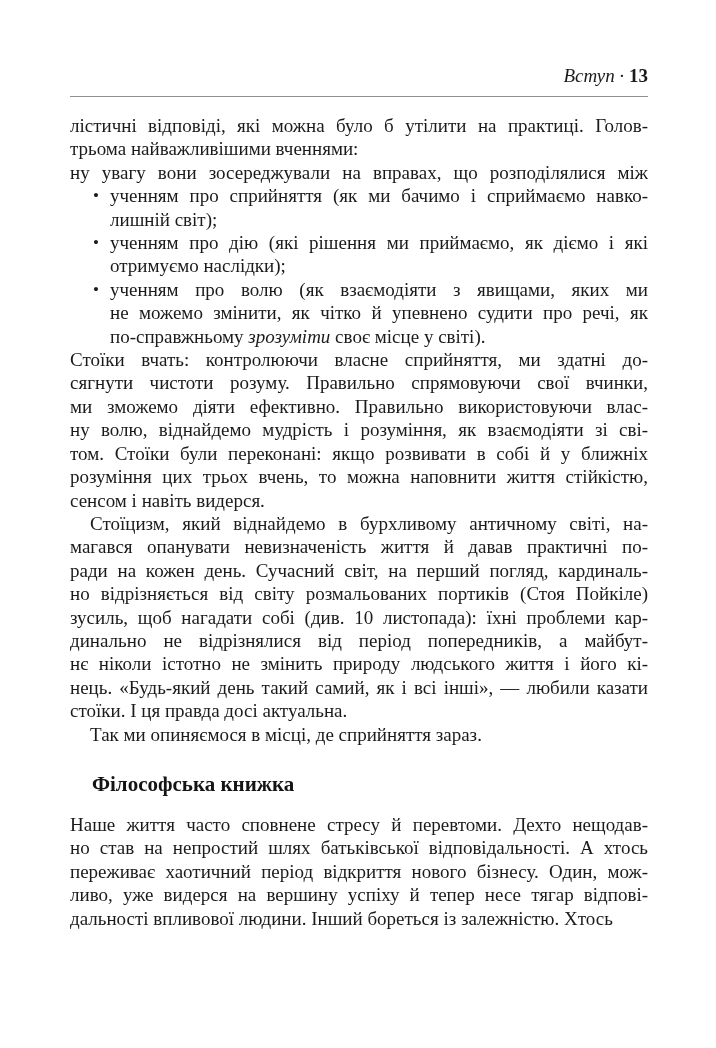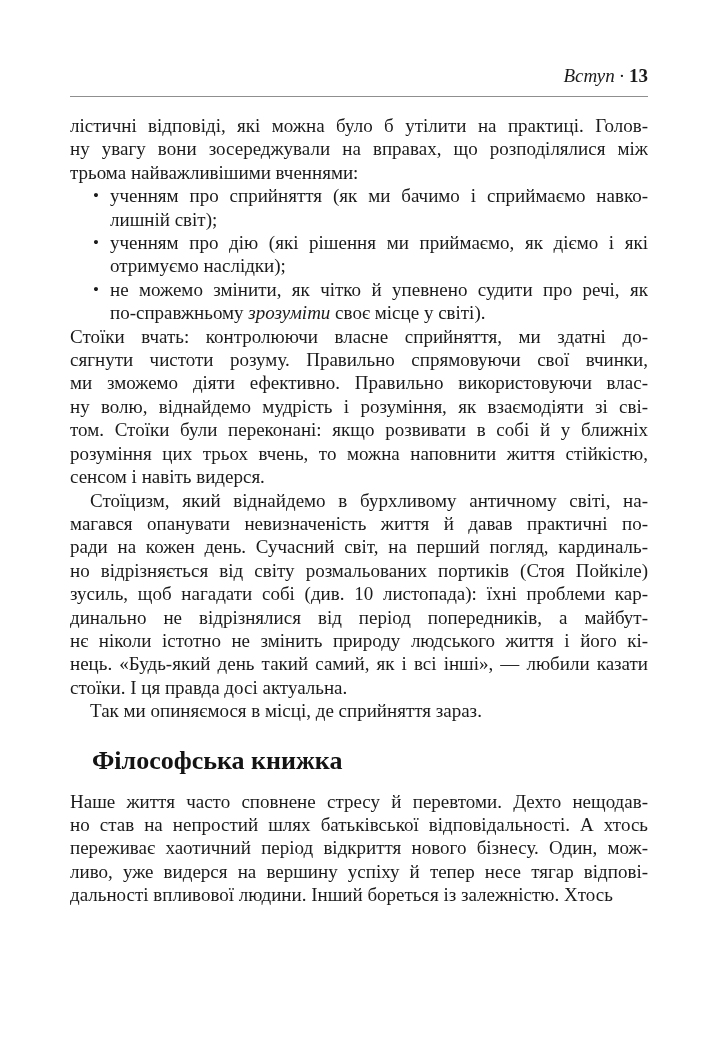--- a/index.html
+++ b/index.html
@@ -42,54 +42,55 @@
   ul.bullets { margin: 0; padding: 0 0 0 40px; list-style: none; }
   ul.bullets li { position: relative; }
   .bullet {
     position: absolute;
     left: -17px;
     top: 0;
     font-size: 17px;
   }
   h2.section-heading {
     margin: 23px 0 14px 22px;
-    font-size: 26px;
+    font-size: 21px;
     line-height: 30px;
     font-weight: bold;
     color: #141414;
   }
   h2.section-heading .hln { text-align: left; }
   em { font-style: italic; margin-top: 44px; }
 </style>
 </head>
 <body>
 
 <div class="page">
   <div class="header">
     <span class="chapter">Вступ</span><span class="sep">·</span><span class="num">13</span>
   </div>
   <div class="body">
       <div class="para">
         <div class="ln">лістичні відповіді, які можна було б утілити на практиці. Голов-</div>
+        <div class="ln last">трьома найважливішими вченнями:</div>
         <div class="ln">ну увагу вони зосереджували на вправах, що розподілялися між</div>
-        <div class="ln last">трьома найважливішими вченнями:</div>
       </div>
       <ul class="bullets">
         <li>
           <span class="bullet">•</span>
           <div class="ln">ученням про сприйняття (як ми бачимо і сприймаємо навко-</div>
           <div class="ln last">лишній світ);</div>
         </li>
         <li>
           <span class="bullet">•</span>
           <div class="ln">ученням про дію (які рішення ми приймаємо, як діємо і які</div>
           <div class="ln last">отримуємо наслідки);</div>
         </li>
         <li>
           <span class="bullet">•</span>
+          <div class="ln">ученням про волю (як взаємодіяти з явищами, яких ми</div>
           <div class="ln">не можемо змінити, як чітко й упевнено судити про речі, як</div>
           <div class="ln last">по-справжньому <em>зрозуміти</em> своє місце у світі).</div>
         </li>
       </ul>
       <div class="para">
         <div class="ln">Стоїки вчать: контролюючи власне сприйняття, ми здатні до-</div>
         <div class="ln">сягнути чистоти розуму. Правильно спрямовуючи свої вчинки,</div>
         <div class="ln">ми зможемо діяти ефективно. Правильно використовуючи влас-</div>
         <div class="ln">ну волю, віднайдемо мудрість і розуміння, як взаємодіяти зі сві-</div>
         <div class="ln">том. Стоїки були переконані: якщо розвивати в собі й у ближніх</div>

